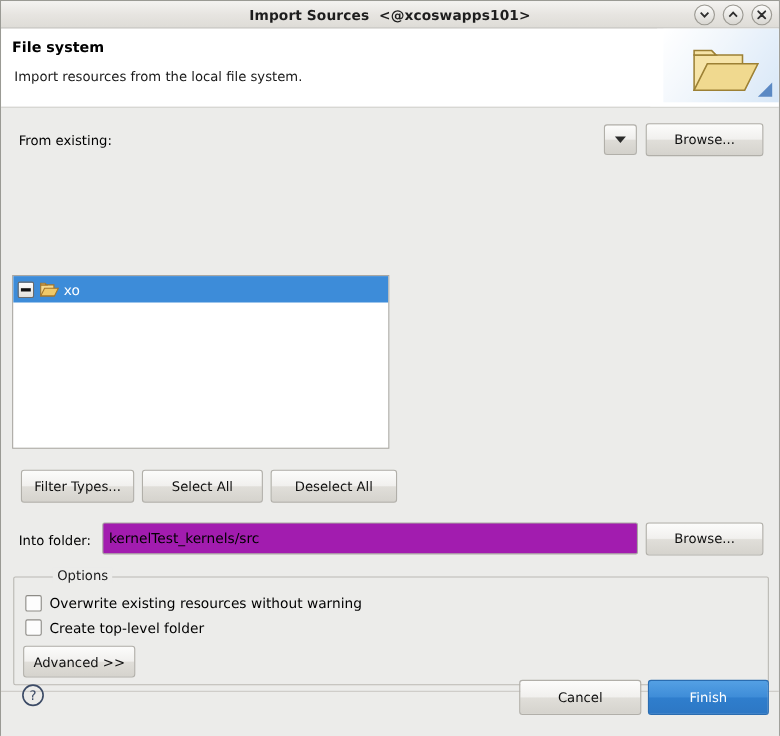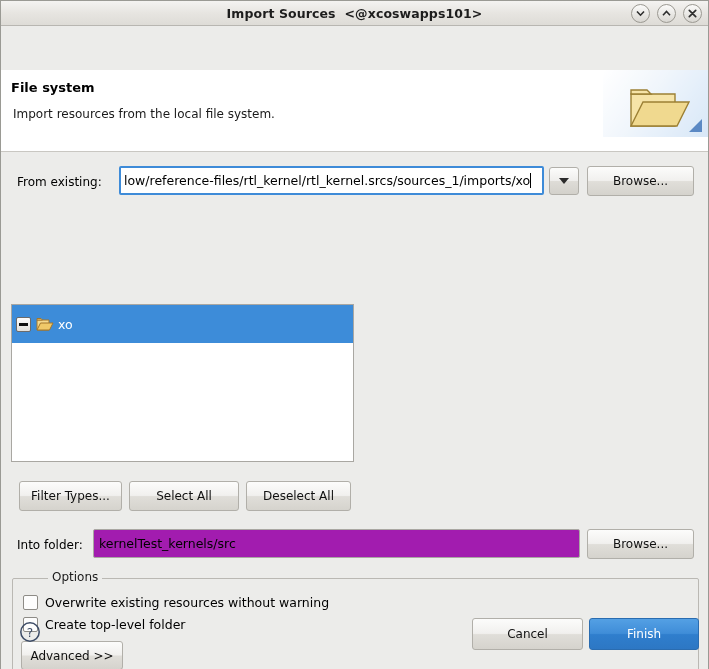--- a/index.html
+++ b/index.html
@@ -53,25 +53,24 @@
     display: flex; align-items: center; justify-content: center;
     font-size: 9px;
     color: #3a3a3a;
     line-height: 1;
   }
   .win-btn svg { display: block; }
 
   
   #header {
     position: relative;
-    height: 82px;
+    height: 72px;
     background: #ffffff;
     border-bottom: 1px solid #c9c7c2;
     overflow: hidden;
-    margin-top: 44px;
   }
   #header-title {
     position: absolute;
     left: 10px; top: 10px;
     font-size: 13px;
     font-weight: bold;
     color: #000;
   }
   #header-desc {
     position: absolute;
@@ -198,21 +197,21 @@
     background: #ffffff;
     border: 1px solid #a9a7a2;
     overflow: hidden;
   }
   #tree-left  { left: 10px;  width: 343px; }
   #tree-right { left: 358px; width: 341px; }
 
   .tree-row {
     display: flex;
     align-items: center;
-    height: 38px;
+    height: 24px;
     padding-left: 4px;
   }
   .tree-row.selected {
     background: #3d8cd9;
     color: #ffffff;
   }
   .tree-row .expander {
     width: 15px; height: 15px;
     background: linear-gradient(to bottom,#fdfdfd,#e2e0db);
     border: 1px solid #6b6b6b;
@@ -248,21 +247,21 @@
     flex: 0 0 16px;
   }
   .tree-row .label {
     font-size: 12.5px;
     white-space: nowrap;
   }
 
   
   #btn-filter   { position:absolute; left: 18px;  top: 329px; width: 103px; height: 30px; }
   #btn-selall   { position:absolute; left: 128px; top: 329px; width: 110px; height: 30px; }
-  #btn-deselall { position:absolute; left: 245px; top: 329px; width: 105px; height: 30px; }
+  #btn-deselall { position:absolute; left: 245px; top: 329px; width: 115px; height: 30px; }
 
   
   #intofolder-label { position: absolute; left: 16px; top: 386px; }
   #intofolder-input {
     position: absolute;
     left: 92px; top: 377px;
     width: 487px; height: 29px;
     background: #a21caf;
     border: 1px solid #a9a7a2;
     border-radius: 2px;
@@ -388,24 +387,20 @@
       </svg>
     </div>
     <div id="header-title">File system</div>
     <div id="header-desc">Import resources from the local file system.</div>
   </div>
 
   <div id="body">
 
     <div id="fromdir-row">
       <div id="fromdir-label" class="row-label">From existing:</div>
-      <div id="fromdir-input">
-        <div id="fromdir-value">low/reference-files/rtl_kernel/rtl_kernel.srcs/sources_1/imports/xo</div>
-        <div id="fromdir-caret"></div>
-      </div>
       <div id="fromdir-drop">
         <div class="caret-down"></div>
       </div>
       <div id="fromdir-browse" class="btn">Browse...</div>
     </div>
 
     <div id="tree-left" class="tree-panel">
       <div class="tree-row selected">
         <span class="expander">
             <span class="minus"></span>

